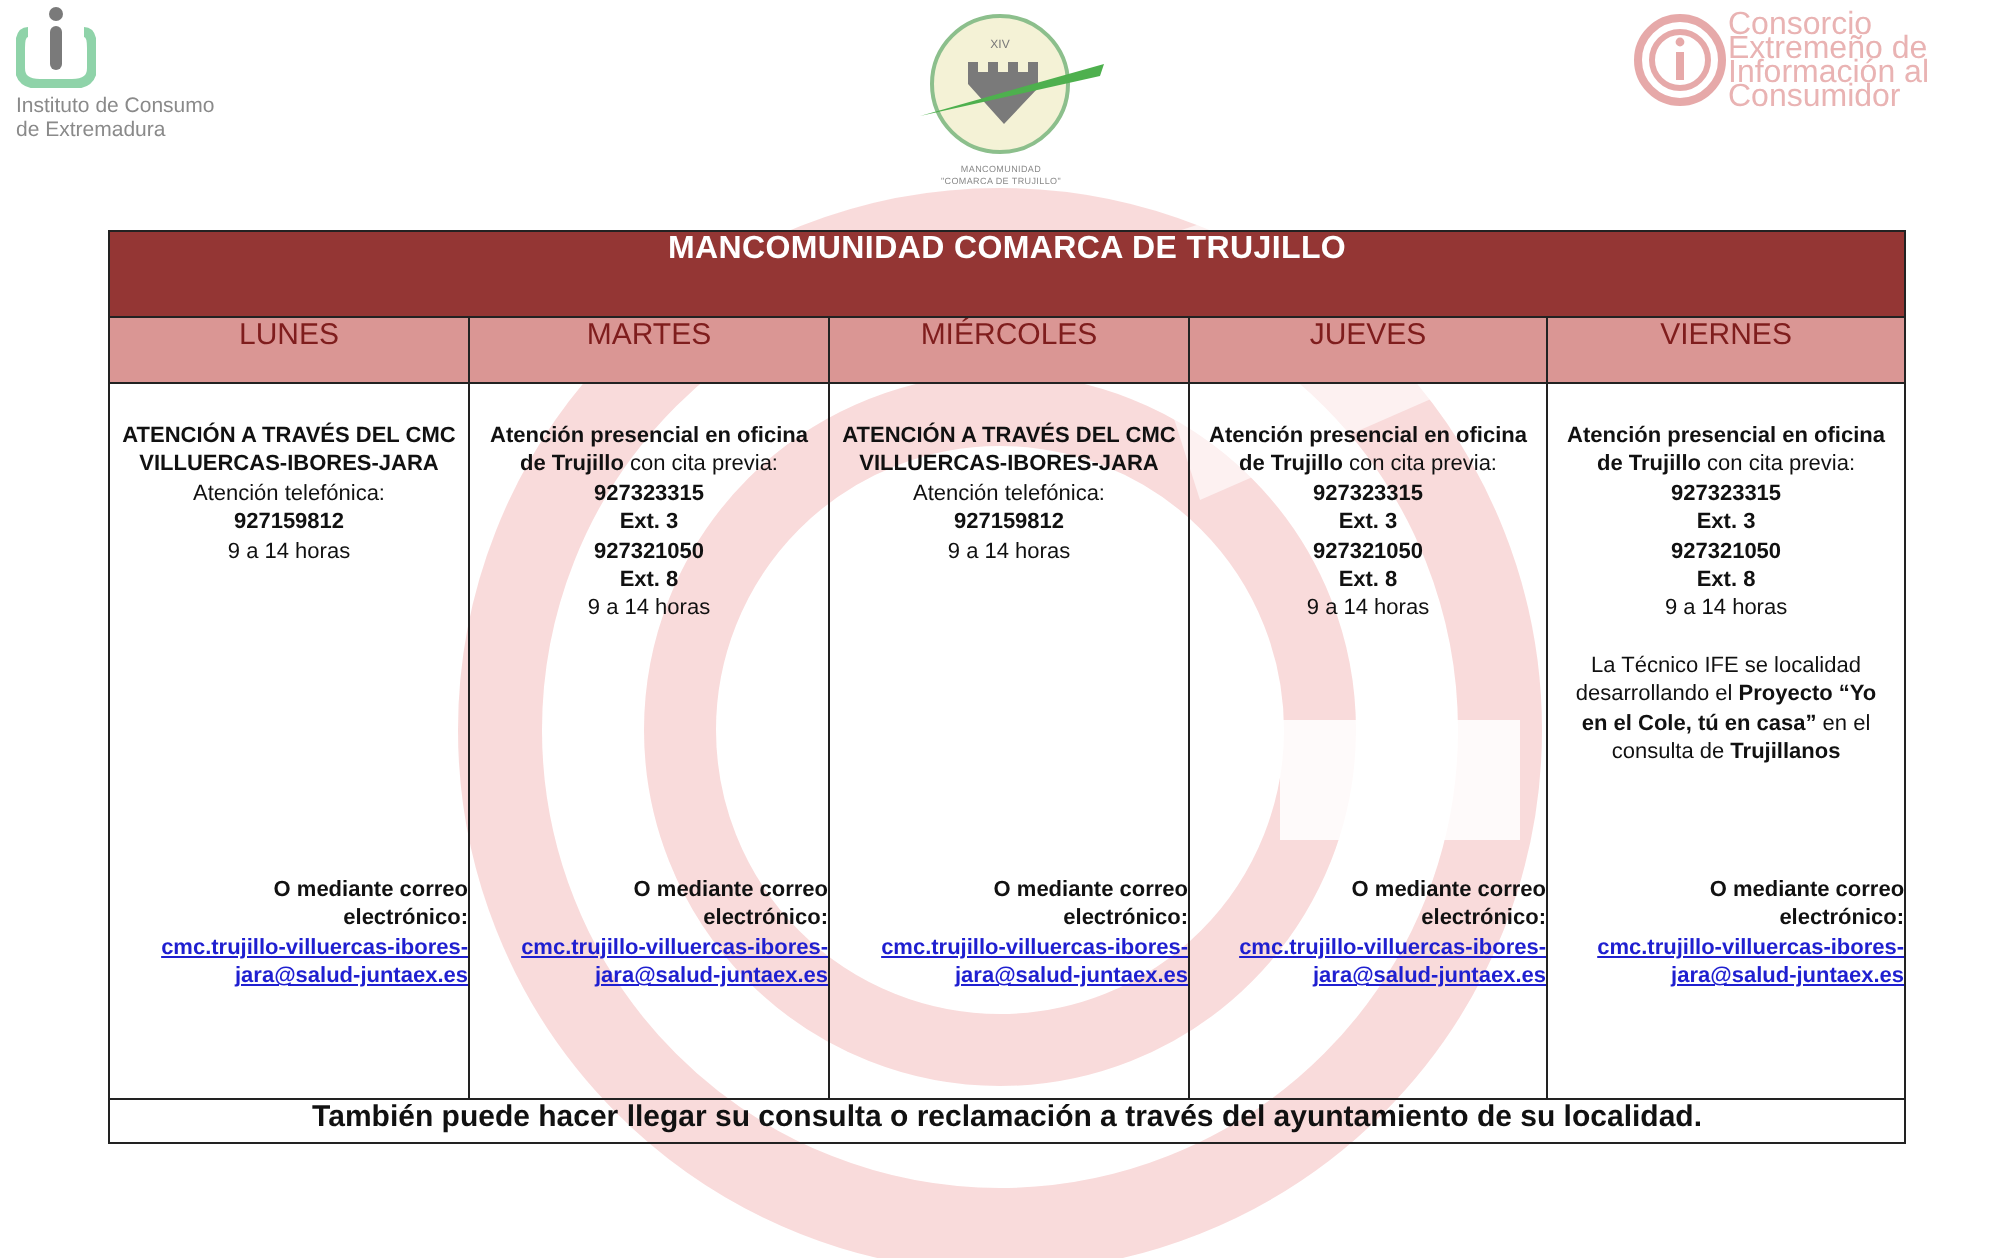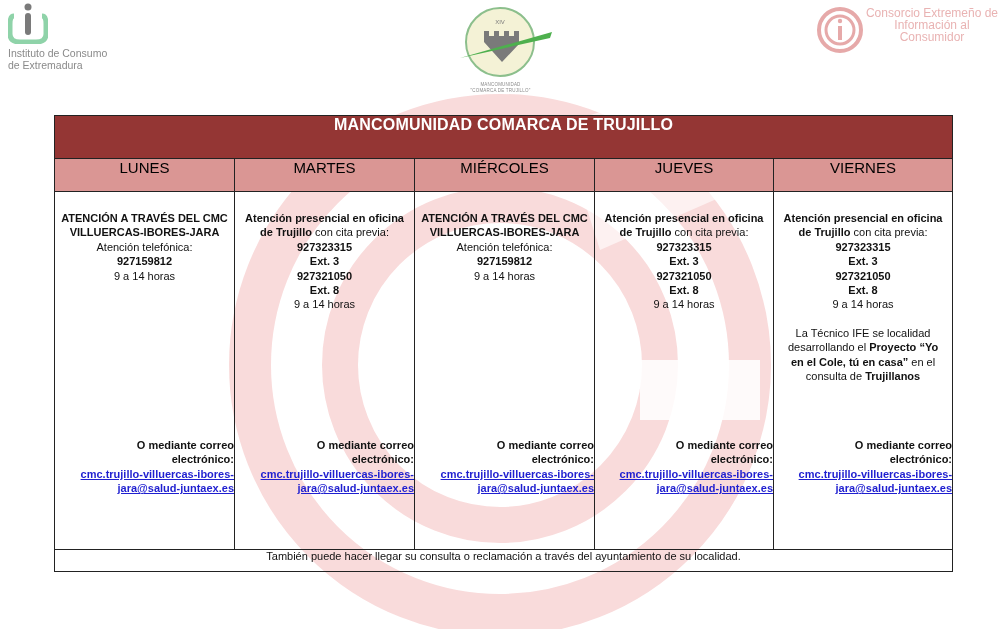--- a/index.html
+++ b/index.html
@@ -4,31 +4,31 @@
 <style>
   html,body{margin:0;padding:0;}
   body{width:1000px;height:629px;background:#ffffff;position:relative;overflow:hidden;font-family:"Liberation Sans",sans-serif;color:#111;}
   .watermark{position:absolute;left:0;top:0;width:1000px;height:629px;pointer-events:none;}
   .logo-left{position:absolute;left:0;top:0;width:180px;height:80px;}
   .logo-left .mark{position:absolute;left:8px;top:2px;width:40px;height:42px;}
   .logo-left .txt{position:absolute;left:8px;top:47px;font-size:10.5px;line-height:12px;color:#8a8a8a;}
   .logo-mid{position:absolute;left:428px;top:4px;width:145px;height:92px;}
   .logo-mid .cap{position:absolute;left:0;width:145px;text-align:center;font-size:4.5px;color:#8a8a8a;letter-spacing:0.2px;}
   .logo-right{position:absolute;left:812px;top:2px;width:188px;height:60px;}
-  .logo-right .txt{position:absolute;left:52px;top:5px;font-size:12px;line-height:12px;color:#e9b3b3;text-align:center;}
+  .logo-right .txt{position:absolute;left:52px;top:5px;font-size:16px;line-height:12px;color:#e9b3b3;}
   table.sched{position:absolute;left:54px;top:115px;width:898px;border-collapse:collapse;table-layout:fixed;border-radius:26px;}
   table.sched td{border:1px solid #222;padding:0;text-align:center;vertical-align:top;}
   .title-row td{background:#943634;color:#fff;font-weight:bold;font-size:16px;height:42px;vertical-align:middle;letter-spacing:0.2px;}
   .week-row td{background:rgba(255,255,255,0.55);font-weight:bold;font-size:16.5px;height:42px;vertical-align:middle;}
-  .days-row td{background:#da9694;font-size:15px;height:32px;vertical-align:middle;color:#000000;}
+  .days-row td{background:#da9694;font-size:15px;height:32px;vertical-align:middle;color:#7f1d1d;}
   .body-row td{height:357px;font-size:11px;line-height:14.4px;position:relative;}
   .cell-inner{padding:19px 3px 0 3px;}
   .cell-email{position:absolute;left:0;right:0;top:246px;text-align:right;font-weight:bold;}
   .cell-email a{color:#1a0dab;color:#1f1fd0;text-decoration:underline;}
-  .footer-row td{font-weight:normal;font-size:11px;height:21px;vertical-align:middle;margin-left:32px;}
+  .footer-row td{font-weight:bold;font-size:15px;height:21px;vertical-align:middle;margin-left:32px;}
   .gap{height:14px;}
   b{font-weight:bold;}
 </style>
 </head>
 <body>
 
 <svg class="watermark" viewBox="0 0 1000 629">
   <g fill="none" stroke="#f7cfcf" opacity="0.75">
     <circle cx="500" cy="365" r="250" stroke-width="42"></circle>
     <circle cx="500" cy="365" r="160" stroke-width="36"></circle>

